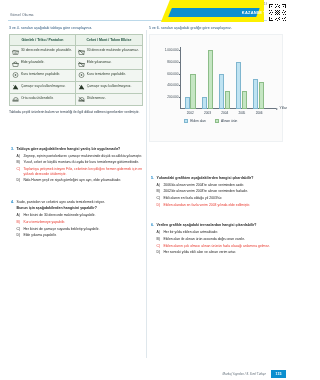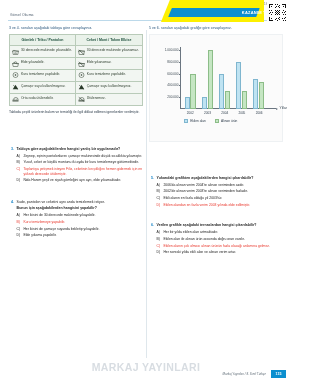--- a/index.html
+++ b/index.html
@@ -605,17 +605,16 @@
               <span class="ol">D)</span>
               <span class="ot">Her sonraki yılda ekili alan ve alınan verim artar.</span>
             </div>
           </div>
         </div>
       </div>
     </div>
   </div>
 
   <div class="footer">
-    <div class="wm">MARKAJ YAYINLARI</div>
     <div class="fnote">Markaj Yayınları / 8. Sınıf Türkçe</div>
     <div class="fpage">115</div>
   </div>
 </div>
 
 </body></html>

